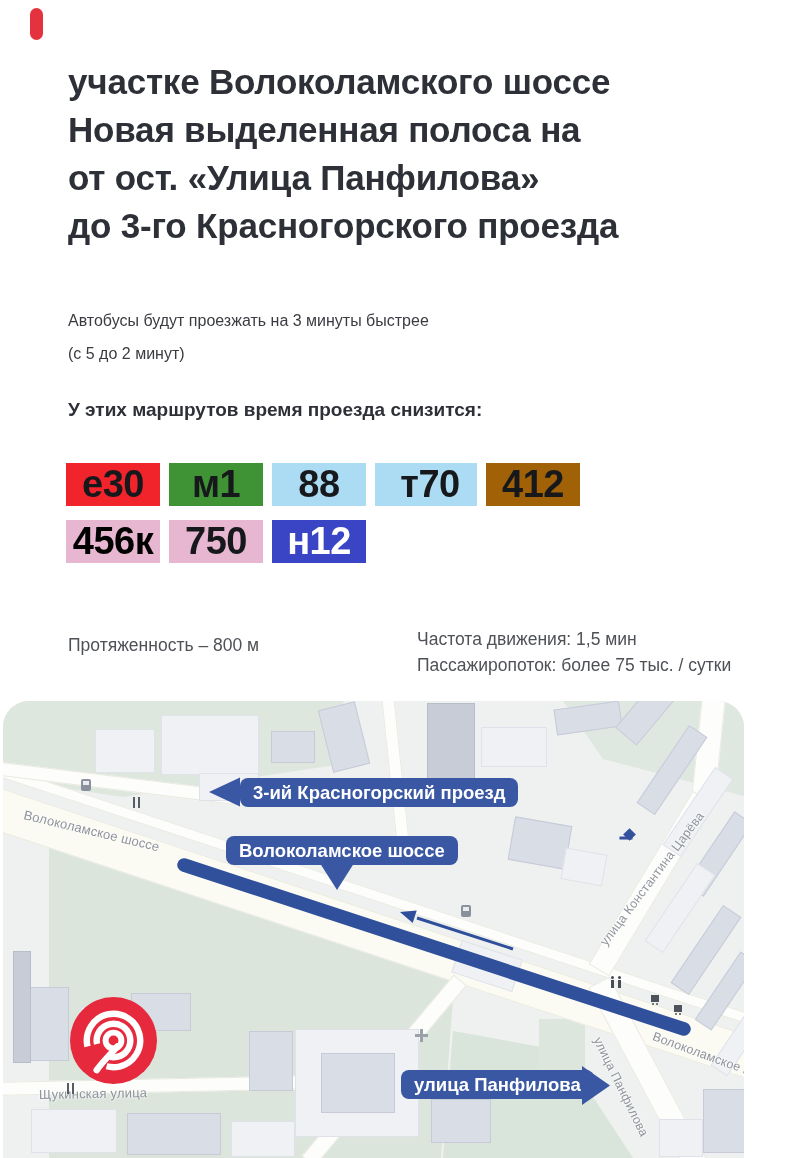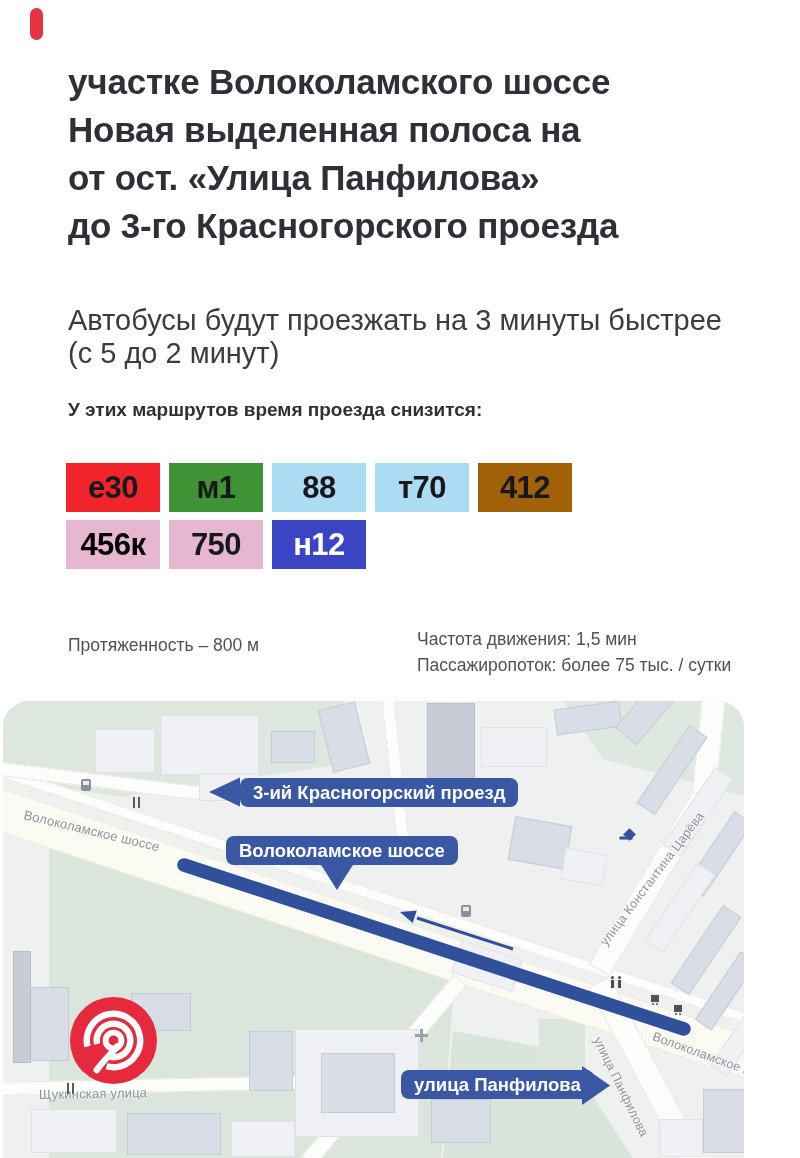--- a/index.html
+++ b/index.html
@@ -4,27 +4,27 @@
 <style>
   html,body{margin:0;padding:0}
   body{width:800px;height:1158px;background:#ffffff;position:relative;overflow:hidden;
        font-family:"Liberation Sans",sans-serif;color:#2e3037}
   .abs{position:absolute}
 
   
   .red-mark{left:30px;top:8px;width:13px;height:32px;background:#e4323f;border-radius:7px}
   .title{left:68px;top:58px;width:690px;font-size:35px;line-height:48px;font-weight:700;
          color:#2e3037;letter-spacing:-0.2px}
-  .intro{left:68px;top:304px;width:660px;font-size:29px;line-height:33px;color:#3a3c41}
+  .intro{left:68px;top:304px;width:660px;font-size:16px;line-height:33px;color:#3a3c41}
   .routes-heading{left:68px;top:399px;width:660px;font-size:19px;font-weight:700;color:#2e3037}
   .badge-row{left:66px;display:flex;gap:9px}
   .badge-row.r1{top:463px}
   .badge-row.r2{top:520px}
-  .badge{width:94px;height:49px;display:flex;align-items:center;justify-content:center;
-         font-size:31px;font-weight:700;letter-spacing:-0.5px}
+  .badge{width:94px;height:43px;display:flex;align-items:center;justify-content:center;
+         font-size:38px;font-weight:700;letter-spacing:-0.5px}
   .stat{font-size:17.5px;color:#4e5156;line-height:26px}
   .stat.left{left:68px;top:632px}
   .stat.right{left:417px;top:626px}
 
   
   .map{left:3px;top:701px;width:741px;height:457px;background:#eef1ef;
        border-radius:26px 26px 0 0;overflow:hidden}
   .layer{position:absolute;inset:0}
   .park{position:absolute;background:#dbe5dc}
   .road{position:absolute;background:#fdfdfc;border:1px solid #e9eae0;transform-origin:0 50%}
@@ -73,21 +73,21 @@
   <div>Автобусы будут проезжать на 3 минуты быстрее</div>
   <div>(с 5 до 2 минут)</div>
 </div>
 
 <div class="abs routes-heading">У этих маршрутов время проезда снизится:</div>
 
 <div class="abs badge-row r1">
     <div class="badge" style="background: rgb(241, 36, 44); color: rgb(23, 24, 28);">е30</div>
     <div class="badge" style="background: rgb(63, 147, 52); color: rgb(23, 24, 28);">м1</div>
     <div class="badge" style="background: rgb(171, 220, 244); color: rgb(23, 24, 28);">88</div>
-    <div class="badge" style="background: rgb(171, 220, 244); color: rgb(23, 24, 28);">т70</div>
+    <div class="badge" style="background: rgb(171, 220, 244); color: rgb(23, 24, 28); padding-left: 8px;">т70</div>
     <div class="badge" style="background: #a16207; color: rgb(23, 24, 28);">412</div>
   </div>
 <div class="abs badge-row r2">
     <div class="badge" style="background: rgb(231, 182, 208); color: #000000;">456к</div>
     <div class="badge" style="background: rgb(231, 182, 208); color: rgb(23, 24, 28);">750</div>
     <div class="badge" style="background: rgb(58, 69, 198); color: rgb(255, 255, 255);">н12</div>
   </div>
 
 <div class="abs stat left">Протяженность – 800 м</div>
 <div class="abs stat right">

